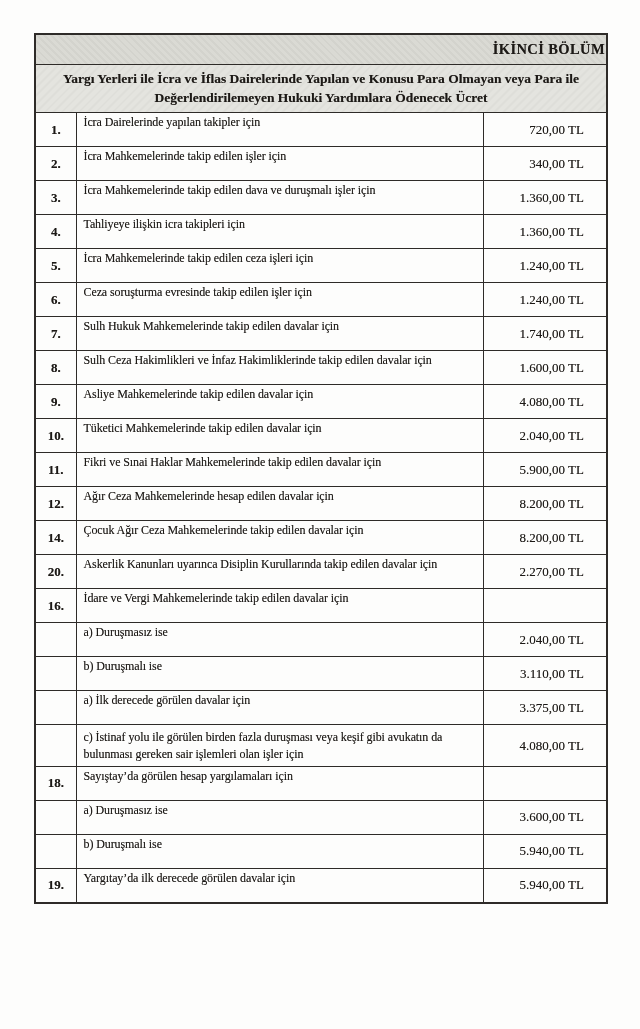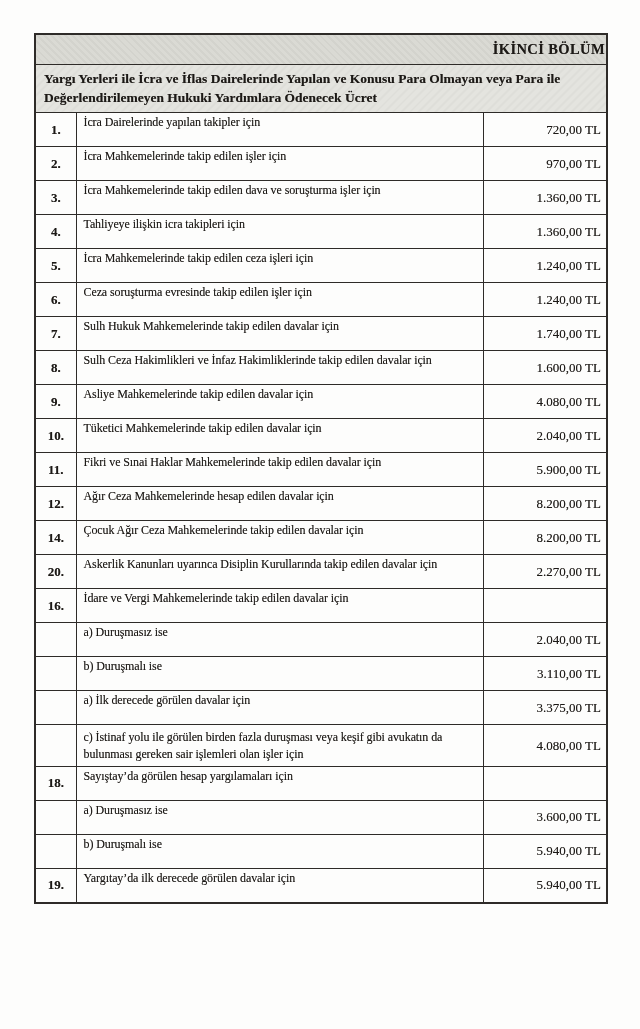--- a/index.html
+++ b/index.html
@@ -46,20 +46,21 @@
       var(--header-bg);
   }
   td.subtitle{
     font-weight:bold;
     font-size:13.5px;
     line-height:1.42;
     padding:4px 8px 5px 8px;
     background:
       repeating-linear-gradient(-45deg, rgba(0,0,0,.022) 0 2px, rgba(255,255,255,.03) 2px 6px),
       var(--subtitle-bg);
+    text-align: center;
   }
   td.no{
     height:30px;
     text-align:center;
     font-weight:bold;
     font-size:13px;
     padding:0 2px;
   }
   td.desc{
     font-size:12px;
@@ -70,21 +71,21 @@
     margin-left:32px;
   }
   td.desc.wrap{
     white-space:normal;
     line-height:1.35;
     padding-top:4px;padding-bottom:4px;
   }
   td.amt{
     font-size:13px;
     text-align:right;
-    padding:2px 5px 2px 2px;
+    padding:2px 22px 2px 2px;
     white-space:nowrap;
   }
 </style>
 </head>
 <body>
 
 <div class="page">
   <table class="doc">
     <colgroup>
       <col class="c-no">
@@ -101,25 +102,25 @@
     </thead>
     <tbody id="table-body">
         <tr>
           <td class="no">1.</td>
           <td class="desc">İcra Dairelerinde yapılan takipler için</td>
           <td class="amt">720,00 TL</td>
         </tr>
         <tr>
           <td class="no">2.</td>
           <td class="desc">İcra Mahkemelerinde takip edilen işler için</td>
-          <td class="amt">970,00 TL</td>
+          <td class="amt">340,00 TL</td>
         </tr>
         <tr>
           <td class="no">3.</td>
-          <td class="desc">İcra Mahkemelerinde takip edilen dava ve soruşturma işler için</td>
+          <td class="desc">İcra Mahkemelerinde takip edilen dava ve duruşmalı işler için</td>
           <td class="amt">1.360,00 TL</td>
         </tr>
         <tr>
           <td class="no">4.</td>
           <td class="desc">Tahliyeye ilişkin icra takipleri için</td>
           <td class="amt">1.360,00 TL</td>
         </tr>
         <tr>
           <td class="no">5.</td>
           <td class="desc">İcra Mahkemelerinde takip edilen ceza işleri için</td>

